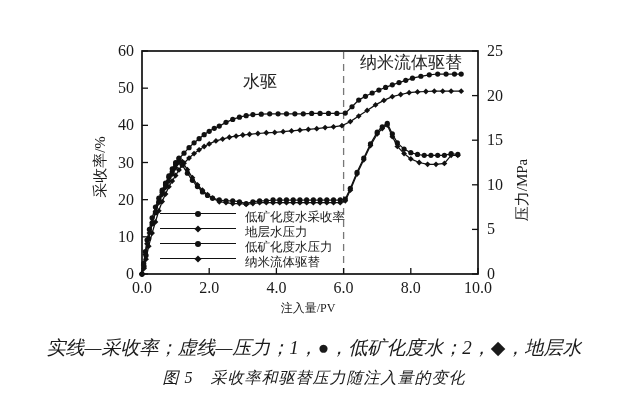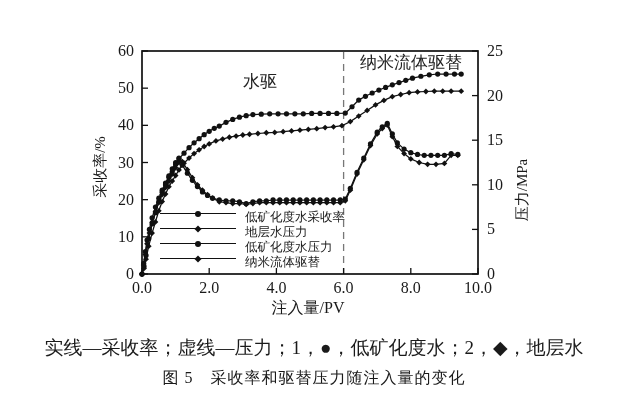--- a/index.html
+++ b/index.html
@@ -24,40 +24,40 @@
     text-align:center;
   }
   .axis-title-v{
     position:absolute;
     font-size:15px;
     white-space:nowrap;
     transform:translate(-50%,-50%) rotate(-90deg);
   }
   .axis-title-x{
     position:absolute;
-    font-size:16px;
+    font-size:12px;
     white-space:nowrap;
     transform:translate(-50%,-50%);
   }
   .legend{
     position:absolute;
     left:160px;top:209px;
     display:flex;flex-direction:column;
     gap:2px;
   }
   .lrow{display:flex;align-items:flex-start;height:13px;}
   .sample{position:relative;width:76px;height:9px;margin-right:9px;flex:0 0 auto;}
   .sample .sline{position:absolute;left:0;right:0;top:4px;border-top:1.4px solid #111;}
   .sample .mk{position:absolute;left:50%;top:50%;}
   .mk.circle{width:6px;height:6px;border-radius:50%;background:#111;transform:translate(-50%,-50%);}
   .mk.diamond{width:5px;height:5px;background:#111;transform:translate(-50%,-50%) rotate(45deg);}
   .llabel{font-size:12.5px;white-space:nowrap;color:#1a1a1a;}
   .cap{
     position:absolute;left:0;width:628px;
-    text-align:center;white-space:nowrap;
+    text-align:center;white-space:nowrap;font-style:italic;
   }
   .cap1{top:335px;font-size:19px;}
   .cap2{top:368px;font-size:16px;letter-spacing:1px;}
 </style>
 </head>
 <body>
 
 <div class="fig">
 
   <svg width="628" height="325" viewBox="0 0 628 325">

